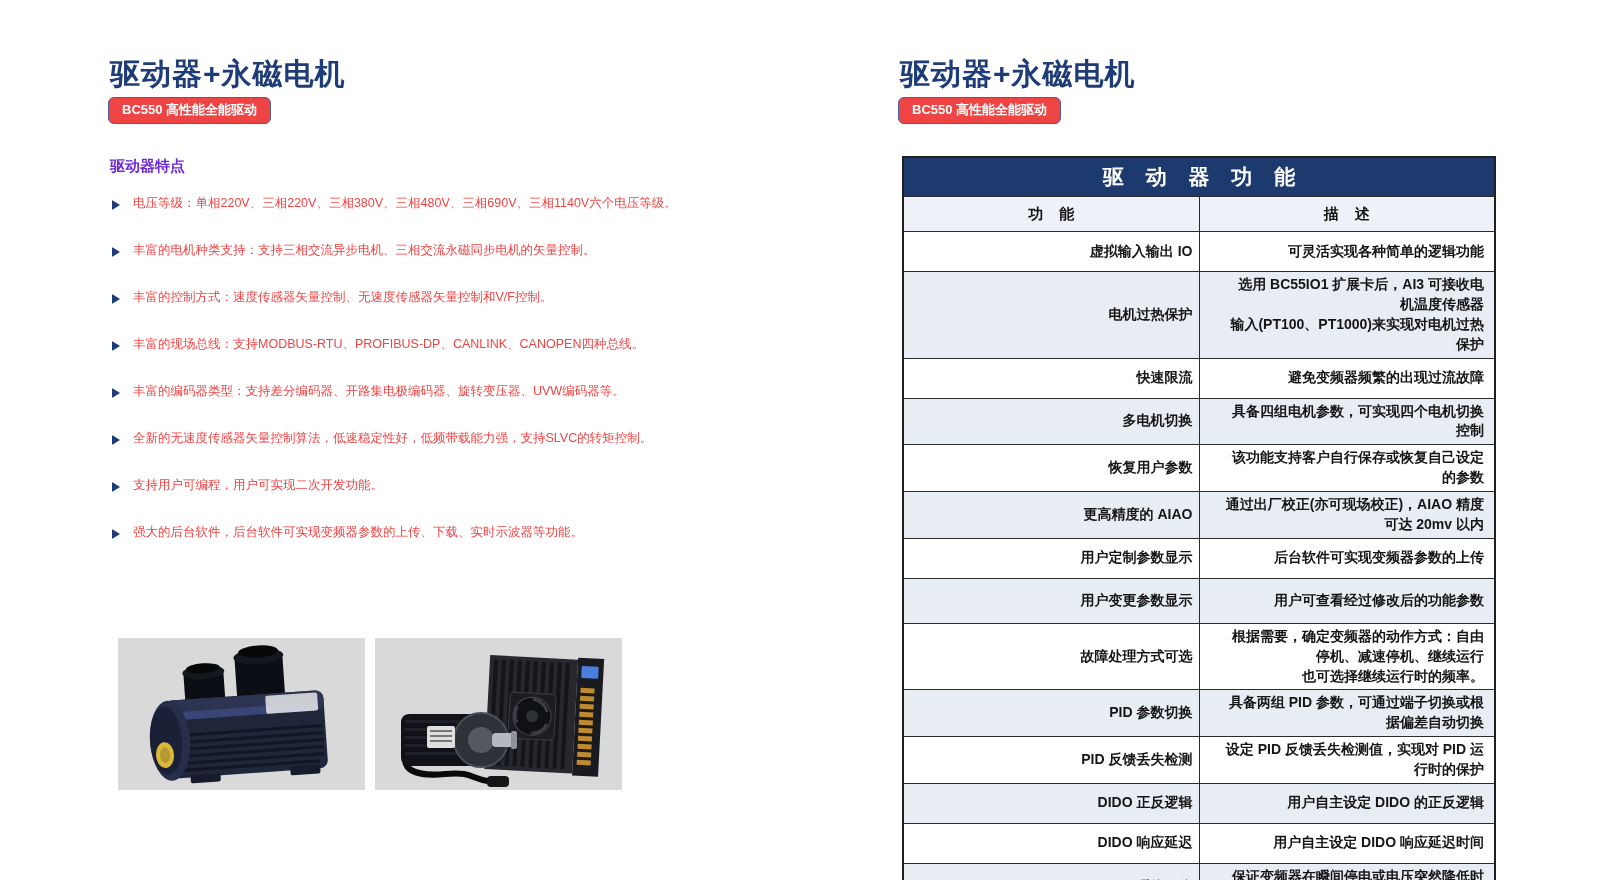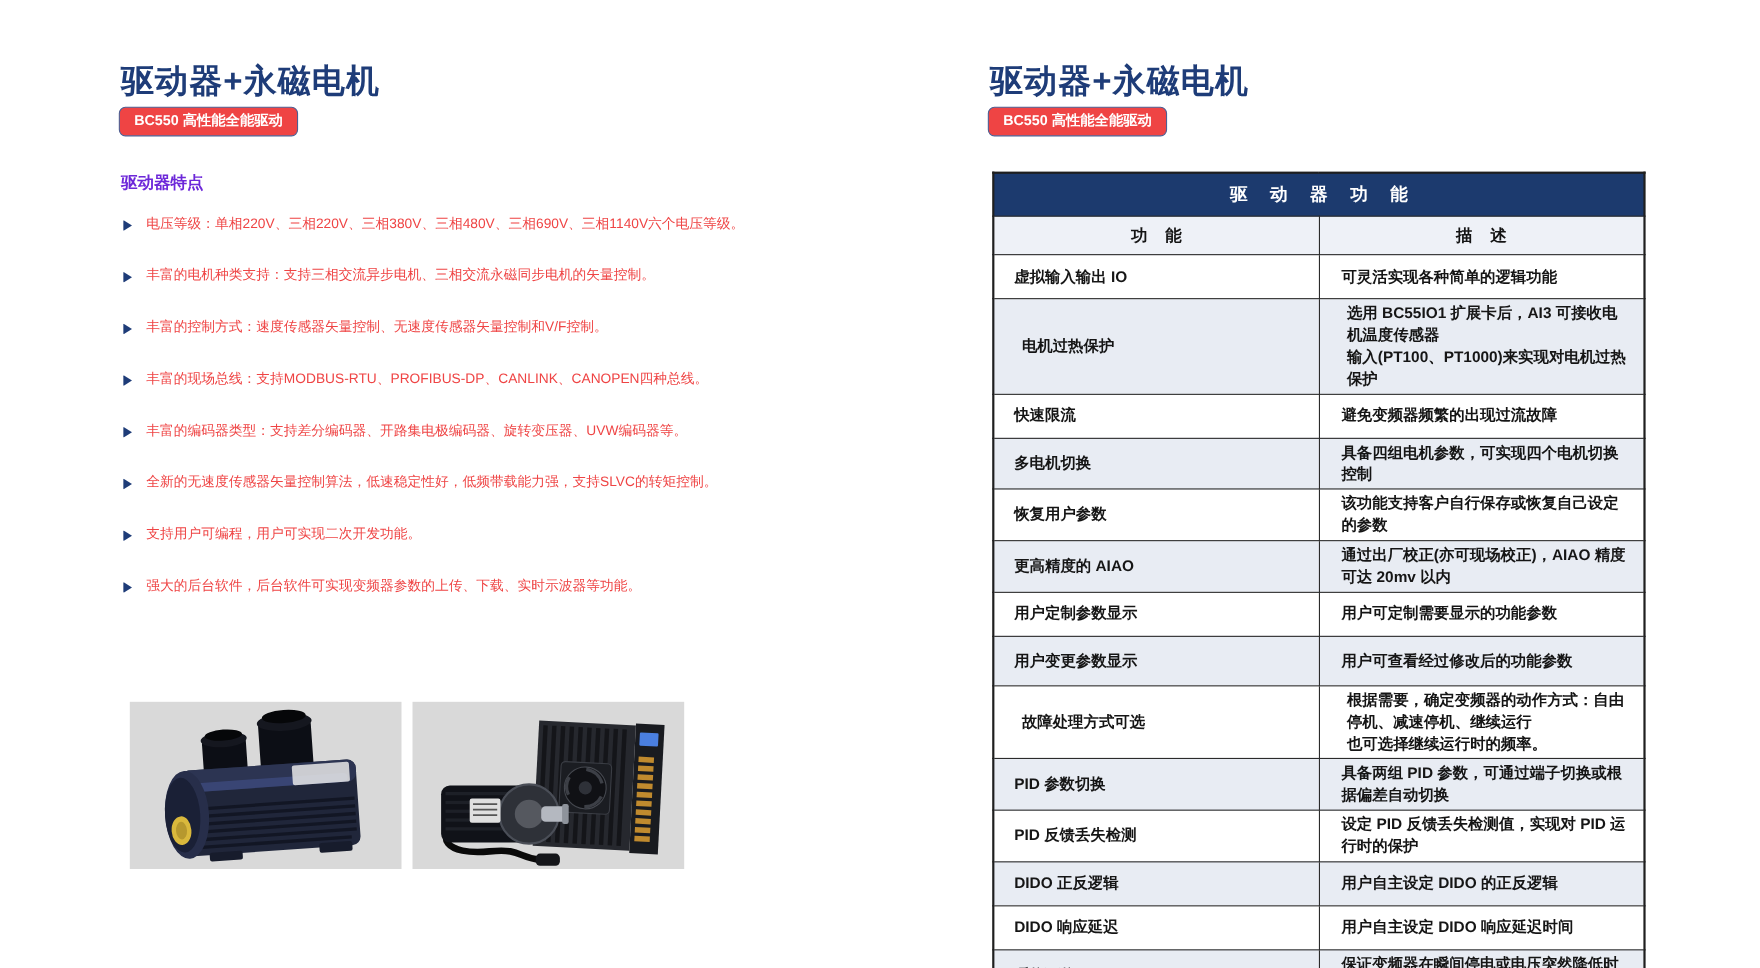--- a/index.html
+++ b/index.html
@@ -46,29 +46,29 @@
   #photo2{left:375px;}
   .photo svg{display:block;}
 
   
   .func-table{
     position:absolute;left:902px;top:156px;width:594px;border-collapse:collapse;
     border:2px solid #1f1f1f;table-layout:fixed;
   }
   .func-table th,.func-table td{border:1px solid #2b2b2b;}
   .t-title{
-    height:36px;background:#1c3a6e;color:#ffffff;font-size:16px;font-weight:bold;
+    height:36px;background:#1c3a6e;color:#ffffff;font-size:21px;font-weight:bold;
     letter-spacing:8px;text-align:center;text-indent:8px;border:1px solid #1c3a6e;
   }
   .h-row th{
     height:32px;background:#eef1f7;color:#141414;font-size:15px;font-weight:bold;
     letter-spacing:6px;text-align:center;text-indent:6px;
   }
   .col-func{width:150px;margin-top:18px;}
-  .func-table tbody td{height:33px;font-size:14px;font-weight:600;color:#151515;}
+  .func-table tbody td{height:33px;font-size:14px;font-weight:600;color:#151515;text-align:right;}
   .func-table tbody td.func{padding:0 6px 0 18px;}
   .func-table tbody td.desc{padding:3px 10px 3px 20px;white-space:pre-line;line-height:1.42;}
   .func-table tbody tr:nth-child(even){background:#e8ecf3;}
   .func-table tbody tr.tall td{height:52px;padding-left:25px;}
   .func-table tbody tr.mid td{height:38px;}
 </style>
 </head>
 <body>
 
 <div class="page-title" id="title-left">驱动器+永磁电机</div>
@@ -250,21 +250,21 @@
     <tr>
         <td class="func">恢复用户参数</td>
         <td class="desc">该功能支持客户自行保存或恢复自己设定的参数</td>
       </tr>
     <tr>
         <td class="func">更高精度的 AIAO</td>
         <td class="desc">通过出厂校正(亦可现场校正)，AIAO 精度可达 20mv 以内</td>
       </tr>
     <tr>
         <td class="func">用户定制参数显示</td>
-        <td class="desc">用户可定制需要显示的功能参数</td>
+        <td class="desc">后台软件可实现变频器参数的上传</td>
       </tr>
     <tr class="mid">
         <td class="func">用户变更参数显示</td>
         <td class="desc">用户可查看经过修改后的功能参数</td>
       </tr>
     <tr class="tall">
         <td class="func">故障处理方式可选</td>
         <td class="desc">根据需要，确定变频器的动作方式：自由停机、减速停机、继续运行
 也可选择继续运行时的频率。</td>
       </tr>

